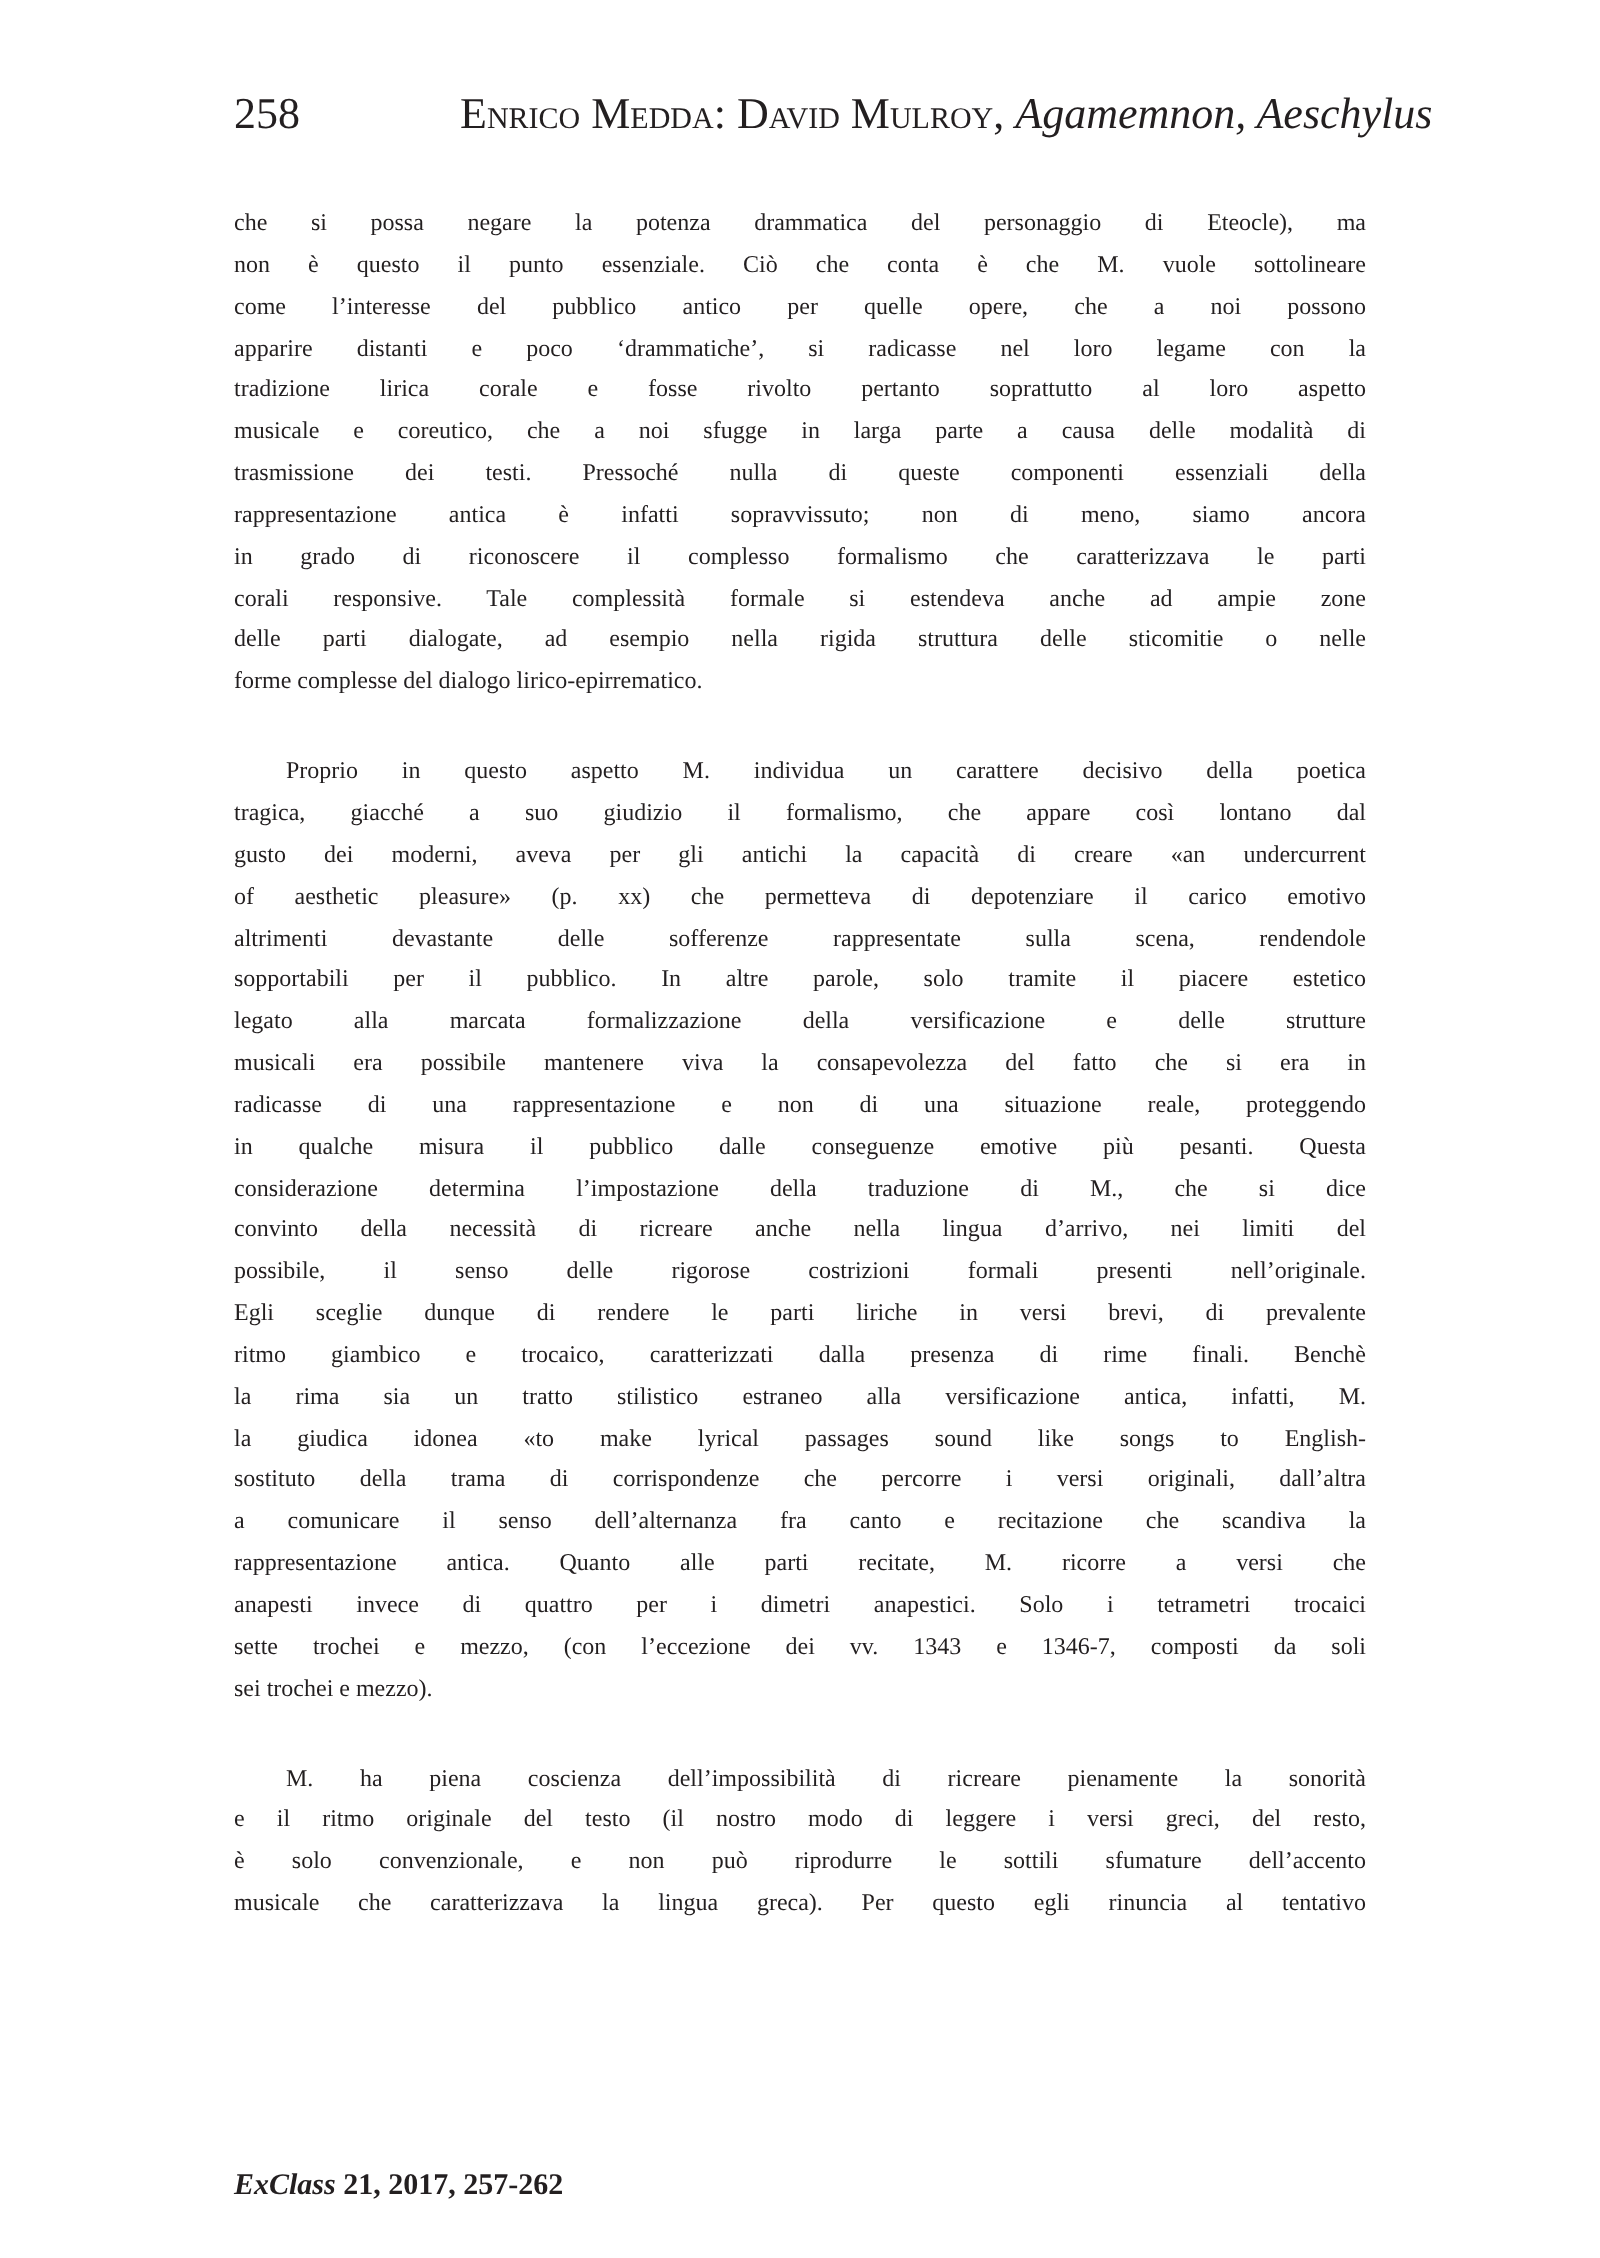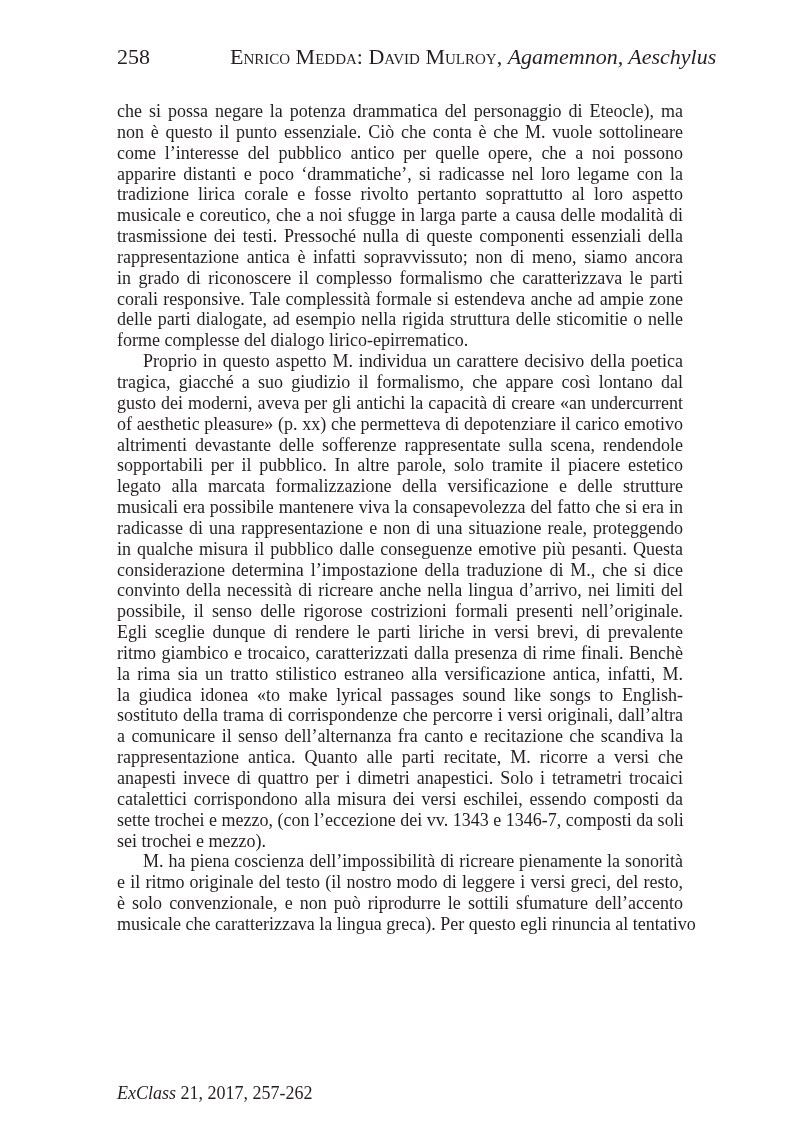--- a/index.html
+++ b/index.html
@@ -40,48 +40,50 @@
       font-variant: small-caps;
     }
     .it {
       font-style: italic;
     }
     .body-text {
       position: absolute;
       top: 101px;
       left: 117px;
       width: 566px;
-      font-size: 18px;
+      font-size: 12px;
       line-height: 20.85px;
       text-align: justify;
       hyphens: none;
     }
     .body-text p {
       margin: 0;
     }
     .line {
       display: block;
       text-align: justify;
       text-align-last: justify;
       white-space: nowrap;
     }
     .line.last {
       text-align-last: left;
       font-family: Liberation Serif, serif;
     }
     .line.first-indent {
       padding-left: 26px;
+      margin-top: 24px;
     }
     .footer {
       position: absolute;
       top: 1083px;
       left: 117px;
-      font-size: 18px;
+      font-size: 15px;
       line-height: 20px;
       white-space: nowrap;
+      font-weight: bold;
     }
   </style>
 </head>
 <body>
 
 <header class="running-head">
   <span class="page-number">258</span>
   <span class="head-title"><span class="sc">Enrico Medda</span><span>: </span><span class="sc">David Mulroy</span><span>, </span><span class="it">Agamemnon, Aeschylus</span></span>
 </header>
 
@@ -115,21 +117,20 @@
     <span class="line">convinto della necessità di ricreare anche nella lingua d’arrivo, nei limiti del</span>
     <span class="line">possibile, il senso delle rigorose costrizioni formali presenti nell’originale.</span>
     <span class="line">Egli sceglie dunque di rendere le parti liriche in versi brevi, di prevalente</span>
     <span class="line">ritmo giambico e trocaico, caratterizzati dalla presenza di rime finali. Benchè</span>
     <span class="line">la rima sia un tratto stilistico estraneo alla versificazione antica, infatti, M.</span>
     <span class="line">la giudica idonea «to make lyrical passages sound like songs to English-</span>
     <span class="line">sostituto della trama di corrispondenze che percorre i versi originali, dall’altra</span>
     <span class="line">a comunicare il senso dell’alternanza fra canto e recitazione che scandiva la</span>
     <span class="line">rappresentazione antica. Quanto alle parti recitate, M. ricorre a versi che</span>
     <span class="line">anapesti invece di quattro per i dimetri anapestici. Solo i tetrametri trocaici</span>
-    <span class="line">catalettici corrispondono alla misura dei versi eschilei, essendo composti da</span>
     <span class="line">sette trochei e mezzo, (con l’eccezione dei vv. 1343 e 1346-7, composti da soli</span>
     <span class="line last">sei trochei e mezzo).</span>
   </p>
   <p>
     <span class="line first-indent">M. ha piena coscienza dell’impossibilità di ricreare pienamente la sonorità</span>
     <span class="line">e il ritmo originale del testo (il nostro modo di leggere i versi greci, del resto,</span>
     <span class="line">è solo convenzionale, e non può riprodurre le sottili sfumature dell’accento</span>
     <span class="line">musicale che caratterizzava la lingua greca). Per questo egli rinuncia al tentativo</span>
   </p>
 </main>

